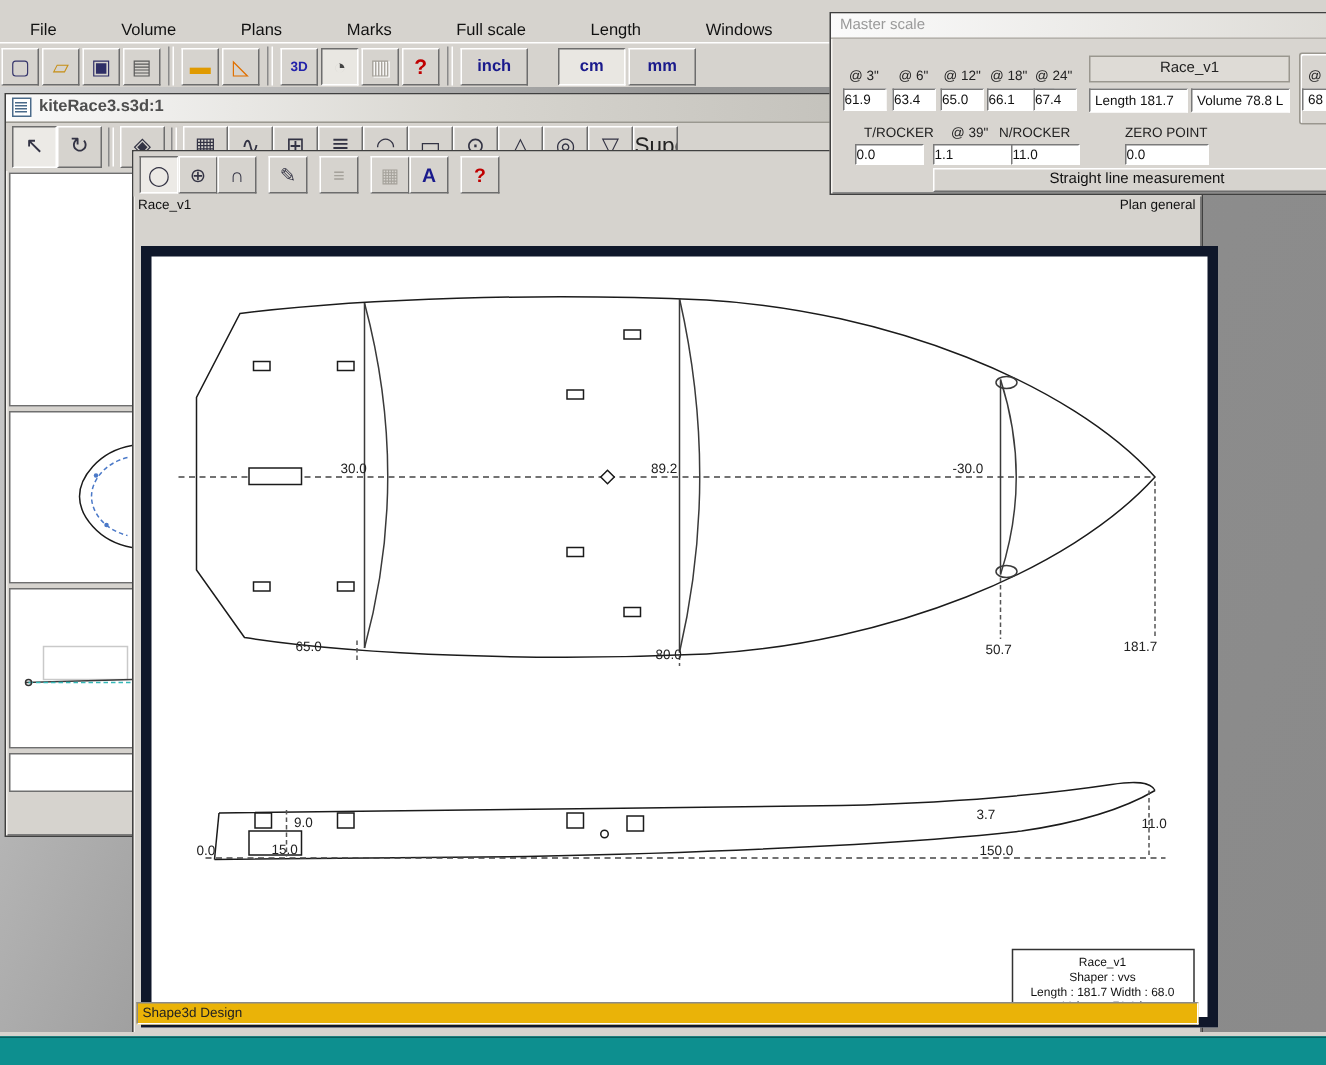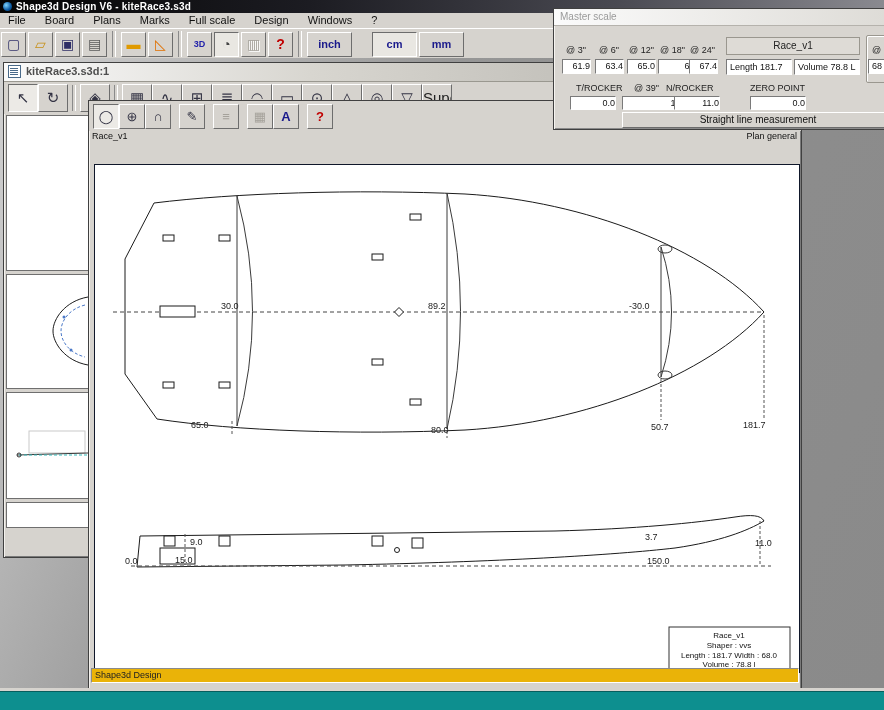--- a/index.html
+++ b/index.html
@@ -9,21 +9,21 @@
   
   .titlebar{position:absolute;left:0;top:0;width:884px;height:13px;
     background:linear-gradient(90deg,#050505 0%,#1c1c22 35%,#4a4a52 70%,#8a8a90 100%);
     color:#fff;font-size:10px;font-weight:bold;line-height:13px;}
   .titlebar .txt{position:absolute;left:16px;top:0;white-space:nowrap;letter-spacing:.2px;}
   .app-icon{position:absolute;left:3px;top:2px;width:9px;height:9px;border-radius:50%;
     background:radial-gradient(circle at 35% 35%,#7fd4ff,#0a58a0 60%,#063a6b);}
   
   .menubar{position:absolute;left:0;top:13px;width:884px;height:15px;background:#d6d3ce;
     font-size:11px;color:#111;line-height:15px;border-bottom:1px solid #c0bdb6;}
-  .menubar span{display:inline-block;padding:0 8px;}
+  .menubar span{display:inline-block;padding:0 20px;}
   
   .toolbar{position:absolute;left:0;top:28px;width:884px;height:30px;background:#d6d3ce;
     border-top:1px solid #fff;display:flex;align-items:center;}
   .tbtn{width:25px;height:25px;margin:0 1px;background:#d6d3ce;text-align:center;
     border:1px solid;border-color:#fff #6d6d6d #6d6d6d #fff;font-size:14px;line-height:23px;
     color:#444;box-sizing:border-box;user-select:none;}
   .tbtn.pressed{border-color:#6d6d6d #fff #fff #6d6d6d;background:#e9e7e2;}
   .tbtn.disabled{color:#a5a29b;text-shadow:1px 1px 0 #fff;}
   .tsep{width:2px;height:26px;margin:0 4px;border-left:1px solid #8a8a8a;border-right:1px solid #fff;}
   .unit{width:45px;height:25px;margin:0 1px;font-size:11px;font-weight:bold;color:#1a1a8c;
@@ -55,66 +55,62 @@
   
   .w1toolbar{height:32px;}
   .w1toolbar .cbtn{width:30px;height:28px;font-size:15px;line-height:26px;}
   .superimp{height:24px;width:56px;font-size:10px;overflow:hidden;line-height:22px;color:#222;}
   .w1panel{position:absolute;left:2px;width:83px;background:#fff;border:1px solid #6f6f6f;box-sizing:border-box;}
   
   .w2toolbar{height:30px;}
   .w2toolbar .cbtn{width:26px;height:25px;font-size:13px;line-height:23px;}
   .labelrow{position:relative;height:13px;font-size:9px;color:#111;}
   .drawarea{position:absolute;left:5px;top:63px;width:704px;height:507px;background:#fff;
-    border:1px solid #0f172a;box-sizing:content-box;}
+    border:7px solid #0f172a;box-sizing:content-box;}
   .statusbar{position:absolute;left:2px;bottom:6px;right:2px;height:13px;font-size:9px;
     color:#222;line-height:13px;padding-left:3px;
     border:1px solid;border-color:#8a8a8a #fff #fff #8a8a8a;background:#eab308;}
   svg text{font-family:"Liberation Sans",sans-serif;}
   .ln{fill:none;stroke:#1b1b1b;stroke-width:1;}
   .lng{fill:none;stroke:#3a3a3a;stroke-width:1;}
   .dash{fill:none;stroke:#444;stroke-width:1;stroke-dasharray:4 3;}
   .ddim{fill:none;stroke:#555;stroke-width:1;stroke-dasharray:3 2;}
   .plug{fill:#fff;stroke:#1b1b1b;stroke-width:1;}
   .dim{font-size:9px;fill:#222;}
   .info{font-size:8px;fill:#111;}
   
   .mscale{position:absolute;left:553px;top:8px;width:340px;height:120px;background:#d8d5d0;
     border:1px solid #404040;box-shadow:inset 1px 1px 0 #f6f4f0, inset -1px -1px 0 #8a8a8a;z-index:50;}
   .mtitle{height:16px;background:linear-gradient(90deg,#fbfbfb,#dddbd6);border-bottom:1px solid #b5b2ac;
     font-size:10px;color:#9a9a9a;line-height:16px;padding-left:6px;}
   .group{position:absolute;border:1px solid #9a978f;box-shadow:inset 1px 1px 0 #fff;border-radius:2px;}
   .glegend{position:absolute;top:-6px;left:6px;background:#d8d5d0;padding:0 3px;font-size:9px;color:#222;}
   .mlabel{position:absolute;font-size:9px;color:#222;white-space:nowrap;}
   .mfield{position:absolute;background:#fff;border:1px solid;border-color:#7a7a7a #fff #fff #7a7a7a;
-    font-size:9px;color:#111;text-align:right;box-sizing:border-box;line-height:13px;overflow:hidden;}
+    font-size:9px;color:#111;text-align:left;box-sizing:border-box;line-height:13px;overflow:hidden;}
   .mpanel{position:absolute;border:1px solid #9a978f;background:#dedbd6;font-size:10px;color:#222;
     text-align:center;box-sizing:border-box;}
   .mbtn{position:absolute;background:#d6d3ce;border:1px solid;border-color:#fff #6d6d6d #6d6d6d #fff;
     font-size:10px;color:#111;text-align:center;box-sizing:border-box;}
   
   .desktop{position:absolute;left:0;top:691px;width:884px;height:19px;background:#0d8f8f;border-top:1px solid #065e5e;}
 </style>
 </head>
 <body>
 
 <div class="app">
 
-  <div class="titlebar">
-    <span class="app-icon"></span>
-    <span class="txt">Shape3d Design V6  - kiteRace3.s3d</span>
-  </div>
 
   <div class="menubar">
     <span>File</span>
-    <span>Board</span>
+    <span>Volume</span>
     <span>Plans</span>
     <span>Marks</span>
     <span>Full scale</span>
-    <span>Design</span>
+    <span>Length</span>
     <span>Windows</span>
     <span>?</span>
   </div>
 
   <div class="toolbar">
     <div class="tbtn ic-new"><span>▢</span></div>
     <div class="tbtn ic-open"><span>▱</span></div>
     <div class="tbtn ic-save"><span>▣</span></div>
     <div class="tbtn ic-print"><span>▤</span></div>
     <div class="tsep"></div>

